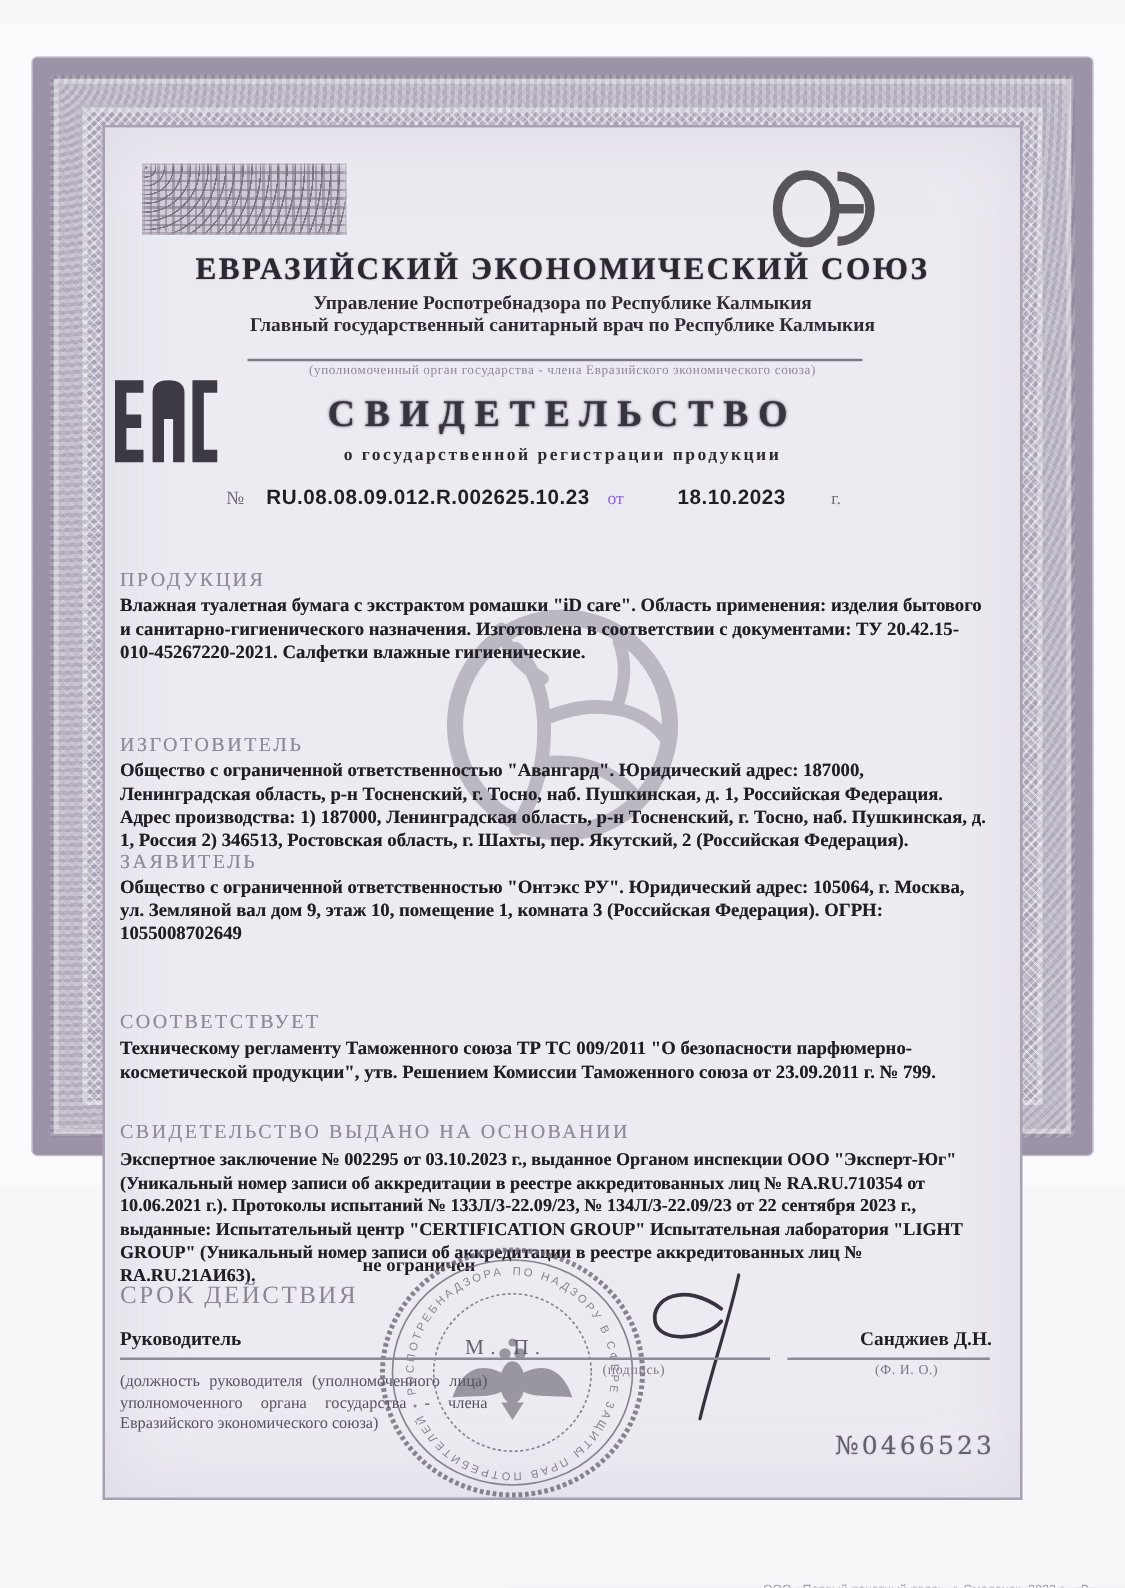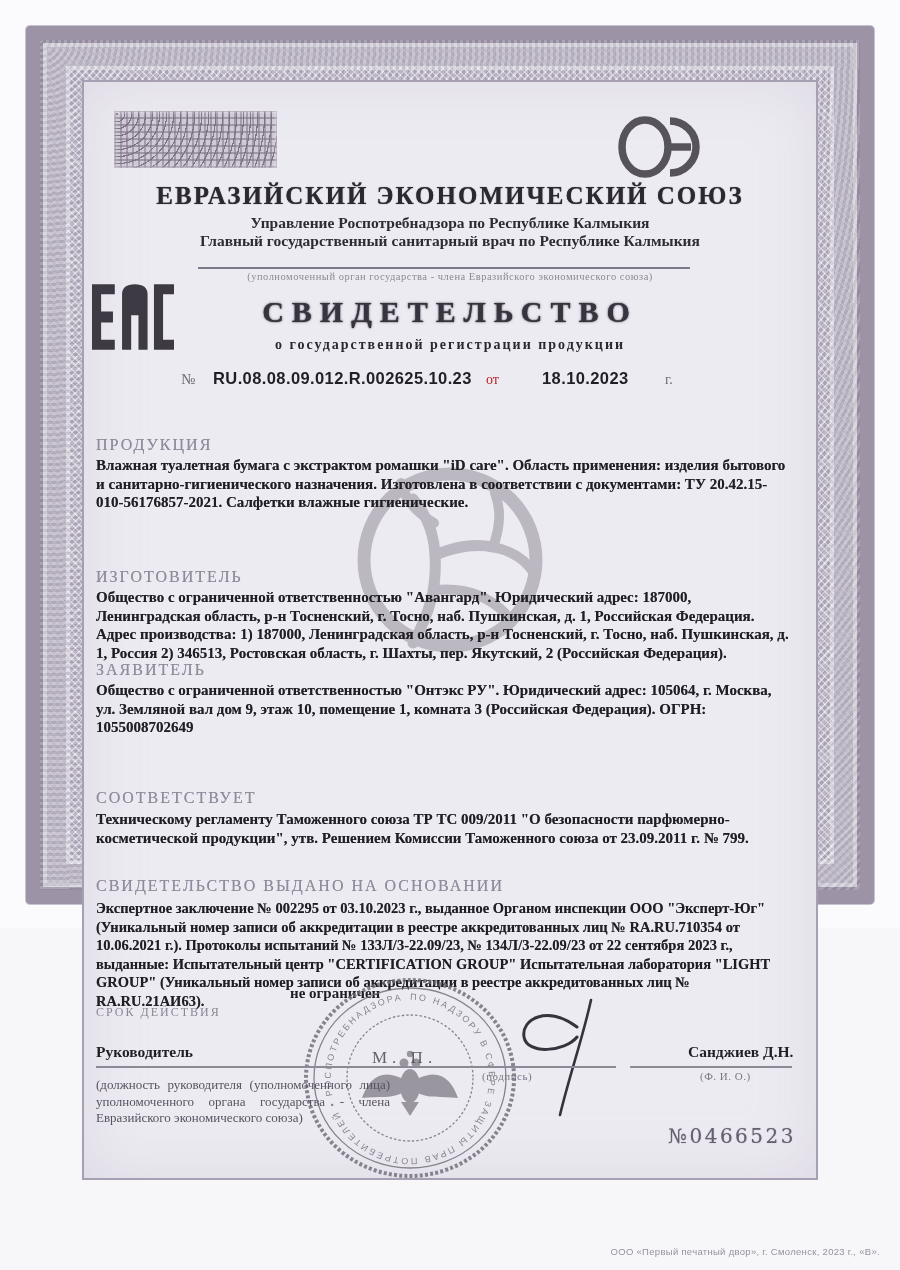--- a/index.html
+++ b/index.html
@@ -1,17 +1,17 @@
 <!DOCTYPE html>
 <html><head>
 <meta charset="utf-8">
 <style>
   html,body{margin:0;padding:0;}
   body{width:900px;height:1270px;background:#f7f6f8;font-family:"Liberation Serif",serif;overflow:hidden;}
-  .page{position:relative;width:900px;height:928px;background:#fbfafc;}
+  .page{position:relative;width:900px;height:928px;background:#fbfafc;margin-top:20px;}
   
   .frame{position:absolute;left:26px;top:26px;right:26px;bottom:24px;
     background:
       repeating-linear-gradient(45deg, rgba(255,255,255,.45) 0 1.5px, rgba(0,0,0,0) 1.5px 5px),
       repeating-linear-gradient(-45deg, rgba(255,255,255,.45) 0 1.5px, rgba(0,0,0,0) 1.5px 5px),
       #b3abbe;
     box-shadow:
       inset 0 0 0 3px #9c93a8,
       inset 0 0 0 17px rgba(150,141,160,.9),
       inset 0 0 0 21px rgba(232,229,236,.55),
@@ -27,26 +27,26 @@
   .abs{position:absolute;}
   .center{text-align:center;}
   .hdr-title{left:84px;width:732px;top:182px;font-size:25px;font-weight:bold;letter-spacing:2px;color:#2b2831;text-shadow:0 0 1px rgba(43,40,49,.8);}
   .auth{left:84px;width:732px;font-size:15.5px;font-weight:bold;color:#2e2b34;}
   .auth-rule{left:198px;top:267px;width:492px;height:1.5px;background:#7e7889;}
   .auth-note{left:84px;width:732px;top:271px;font-size:10.5px;color:#8d8997;letter-spacing:.5px;}
   .doc-title{left:84px;width:732px;top:295px;font-size:30px;font-weight:bold;letter-spacing:8px;color:#38343f;text-shadow:0 0 2.5px rgba(56,52,63,.75),0 0 1px rgba(56,52,63,.9);}
   .doc-subtitle{left:84px;width:732px;top:337px;font-size:14px;font-weight:bold;letter-spacing:2px;color:#2b2831;}
   .num-label{left:181px;top:371px;font-size:15px;color:#6d6876;}
   .num-value{left:213px;top:369px;font-family:"Liberation Sans",sans-serif;font-size:16.5px;font-weight:bold;color:#211f26;letter-spacing:.4px;}
-  .date-label{left:486px;top:372px;font-size:14px;color:#b91c1c;}
+  .date-label{left:486px;top:372px;font-size:14px;color:#8b5cf6;}
   .date-value{left:542px;top:369px;font-family:"Liberation Sans",sans-serif;font-size:16.5px;font-weight:bold;color:#211f26;letter-spacing:.4px;}
   .year-label{left:665px;top:372px;font-size:14px;color:#6d6876;}
   .sec-hdr{left:96px;font-size:16px;letter-spacing:2px;color:#8f8b9b;text-shadow:0 0 .5px rgba(143,139,155,.7);}
   .body-text{left:96px;width:698px;font-size:15px;font-weight:bold;line-height:18.6px;color:#201e25;text-shadow:0 0 .5px rgba(32,30,37,.55);}
-  .validity-hdr{left:96px;top:1005px;font-size:12px;letter-spacing:2px;color:#8a8694;text-align:right;}
+  .validity-hdr{left:96px;top:1005px;font-size:20px;letter-spacing:2px;color:#8a8694;text-align:right;}
   .validity-val{left:290px;top:985px;font-size:15px;font-weight:bold;color:#1f1d24;}
   .role-label{left:96px;top:1043px;font-size:15.5px;font-weight:bold;color:#211f26;}
   .name-label{left:688px;top:1043px;font-size:15.5px;font-weight:bold;color:#211f26;}
   .sigline{top:1066px;height:1.5px;background:#8e8997;}
   .cap{font-size:11px;color:#7b7685;letter-spacing:.5px;}
   .role-note{left:96px;top:1077px;width:294px;font-size:13px;line-height:16.5px;color:#575260;text-align:justify;}
   .mp-label{left:372px;top:1048px;font-size:17px;letter-spacing:5px;color:#4e4a57;opacity:.85;}
   .serial{left:668px;top:1124px;font-family:"DejaVu Serif",serif;font-size:20px;letter-spacing:2.5px;color:#665f6f;text-shadow:0 0 1px rgba(102,95,111,.5);}
   .printer{right:20px;top:1246px;font-family:"Liberation Sans",sans-serif;font-size:9.5px;color:#97929f;letter-spacing:.3px;}
   .barcode{left:114px;top:111px;width:163px;height:57px;
@@ -115,21 +115,21 @@
         <path d="M160 84 C168 62 168 46 162 30" stroke-width="10"></path>
         <path d="M160 84 C180 88 194 98 202 112" stroke-width="10"></path>
         <path d="M102 127 C132 124 154 132 172 150" stroke-width="10"></path>
         <path d="M101 60 C84 50 72 36 68 20" stroke-width="10"></path>
       </g>
     </svg>
   </div>
 
 
   <div class="abs sec-hdr" style="top:436px;">ПРОДУКЦИЯ</div>
-  <div class="abs body-text" style="top:456px;">Влажная туалетная бумага с экстрактом ромашки "iD care". Область применения: изделия бытового и санитарно-гигиенического назначения. Изготовлена в соответствии с документами: ТУ 20.42.15-010-56176857-2021. Салфетки влажные гигиенические.</div>
+  <div class="abs body-text" style="top:456px;">Влажная туалетная бумага с экстрактом ромашки "iD care". Область применения: изделия бытового и санитарно-гигиенического назначения. Изготовлена в соответствии с документами: ТУ 20.42.15-010-45267220-2021. Салфетки влажные гигиенические.</div>
 
   <div class="abs sec-hdr" style="top:568px;">ИЗГОТОВИТЕЛЬ</div>
   <div class="abs body-text" style="top:588px;">Общество с ограниченной ответственностью "Авангард". Юридический адрес: 187000, Ленинградская область, р-н Тосненский, г. Тосно, наб. Пушкинская, д. 1, Российская Федерация. Адрес производства: 1) 187000, Ленинградская область, р-н Тосненский, г. Тосно, наб. Пушкинская, д. 1, Россия 2) 346513, Ростовская область, г. Шахты, пер. Якутский, 2 (Российская Федерация).</div>
 
   <div class="abs sec-hdr" style="top:661px;">ЗАЯВИТЕЛЬ</div>
   <div class="abs body-text" style="top:681px;">Общество с ограниченной ответственностью "Онтэкс РУ". Юридический адрес: 105064, г. Москва, ул. Земляной вал дом 9, этаж 10, помещение 1, комната 3 (Российская Федерация). ОГРН: 1055008702649</div>
 
   <div class="abs sec-hdr" style="top:789px;">СООТВЕТСТВУЕТ</div>
   <div class="abs body-text" style="top:810px;">Техническому регламенту Таможенного союза ТР ТС 009/2011 "О безопасности парфюмерно-косметической продукции", утв. Решением Комиссии Таможенного союза от 23.09.2011 г. № 799.</div>
 

